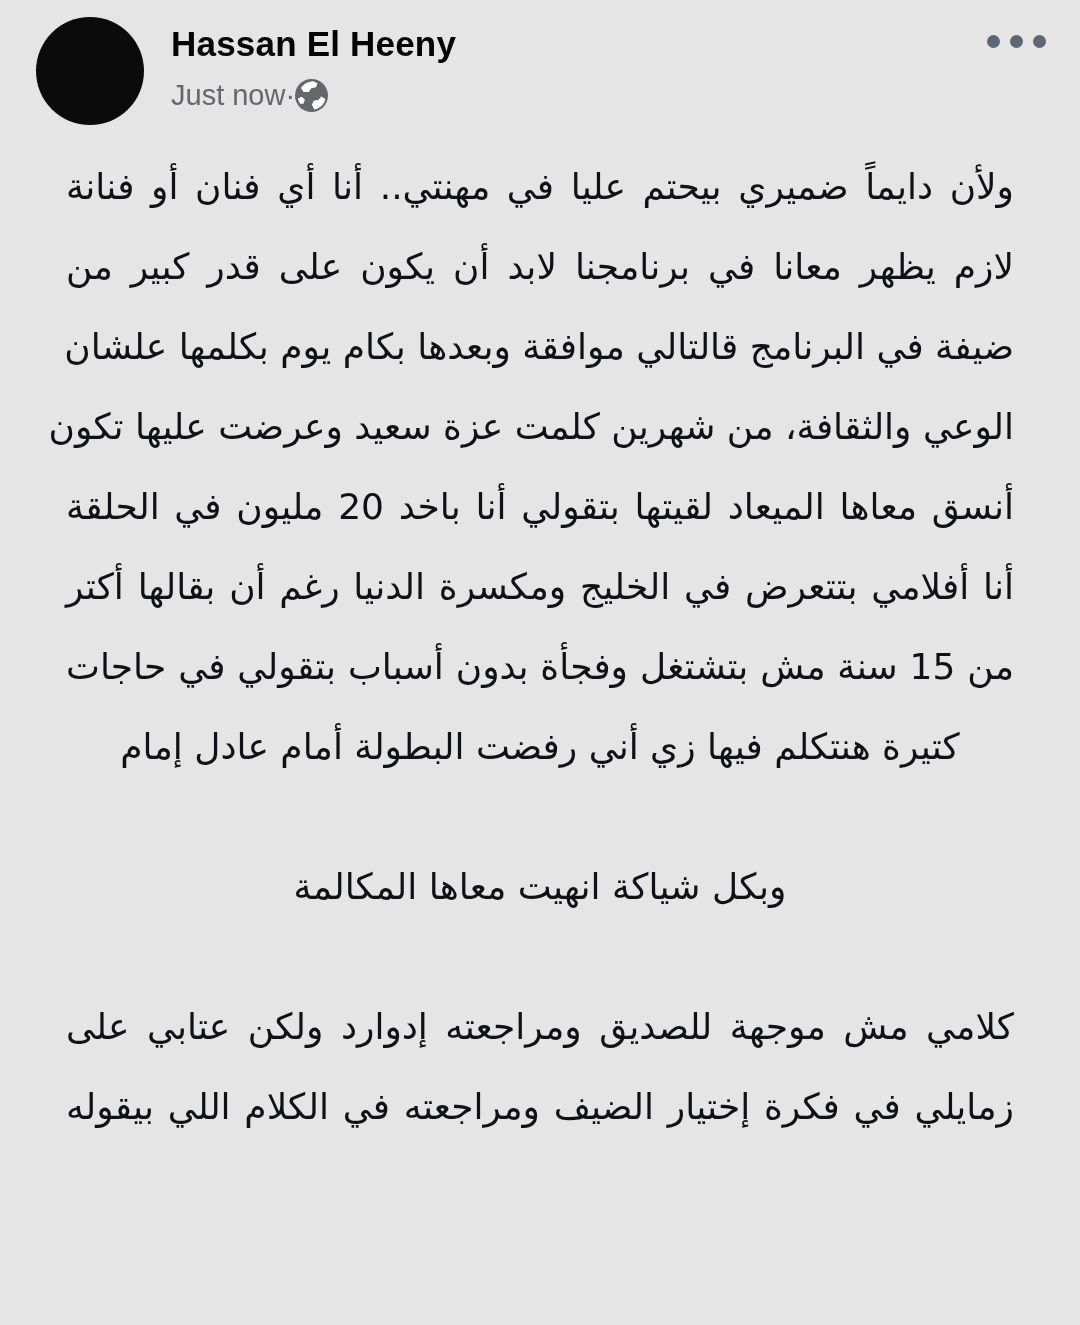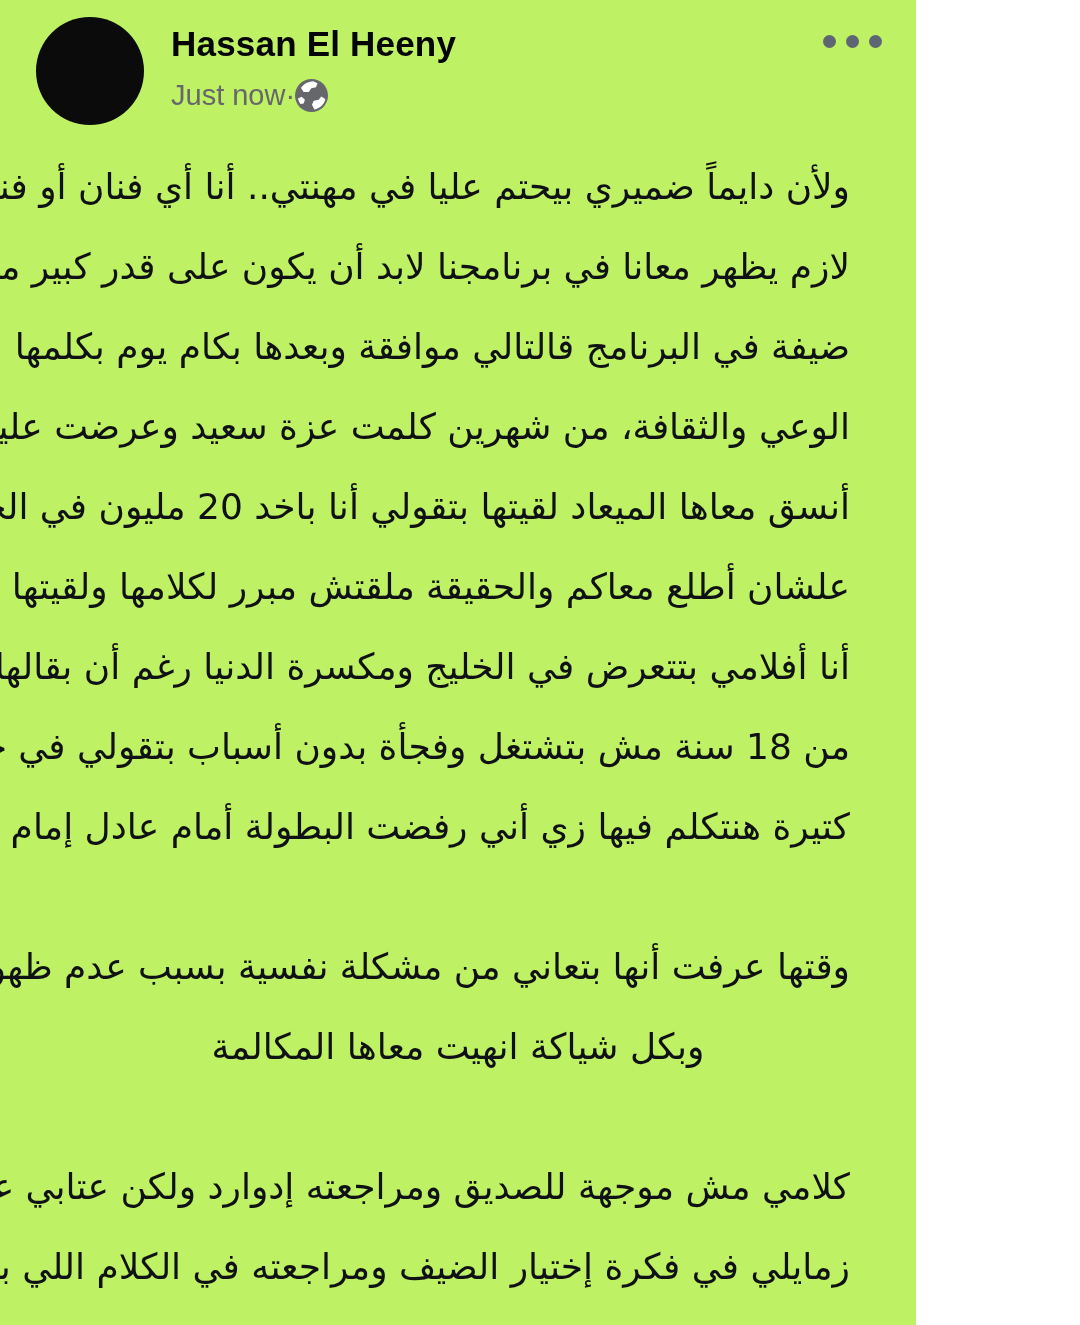--- a/index.html
+++ b/index.html
@@ -1,21 +1,21 @@
 <!DOCTYPE html>
 <html lang="en"><head>
 <meta charset="utf-8">
 <style>
   * { margin: 0; padding: 0; box-sizing: border-box; }
   html, body { background: #ffffff; }
   .screen {
     position: relative;
-    width: 916px;
+    width: 1080px;
     height: 1325px;
-    background: #bef264;
+    background: #e5e5e5;
     overflow: hidden;
     font-family: "Liberation Sans", sans-serif;
   }
   
   .header {
     display: flex;
     align-items: flex-start;
     padding: 17px 34px 0 36px;
   }
   .avatar {
@@ -108,28 +108,26 @@
     </div>
   </div>
 
   <div class="body" dir="rtl">
     <div class="para">
       <div class="line fill">ولأن دايماً ضميري بيحتم عليا في مهنتي.. أنا أي فنان أو فنانة</div>
       <div class="line fill">لازم يظهر معانا في برنامجنا لابد أن يكون على قدر كبير من</div>
       <div class="line fill">ضيفة في البرنامج قالتالي موافقة وبعدها بكام يوم بكلمها علشان</div>
       <div class="line fill">الوعي والثقافة، من شهرين كلمت عزة سعيد وعرضت عليها تكون</div>
       <div class="line fill">أنسق معاها الميعاد لقيتها بتقولي أنا باخد 20 مليون في الحلقة</div>
-      <div class="line fill">علشان أطلع معاكم والحقيقة ملقتش مبرر لكلامها ولقيتها بتقولي</div>
       <div class="line fill">أنا أفلامي بتتعرض في الخليج ومكسرة الدنيا رغم أن بقالها أكتر</div>
-      <div class="line fill">من 18 سنة مش بتشتغل وفجأة بدون أسباب بتقولي في حاجات</div>
+      <div class="line fill">من 15 سنة مش بتشتغل وفجأة بدون أسباب بتقولي في حاجات</div>
       <div class="line">كتيرة هنتكلم فيها زي أني رفضت البطولة أمام عادل إمام</div>
     </div>
 
     <div class="para">
-      <div class="line fill">وقتها عرفت أنها بتعاني من مشكلة نفسية بسبب عدم ظهورها</div>
       <div class="line">وبكل شياكة انهيت معاها المكالمة</div>
     </div>
 
     <div class="para">
       <div class="line fill">كلامي مش موجهة للصديق ومراجعته إدوارد ولكن عتابي على</div>
       <div class="line fill">زمايلي في فكرة إختيار الضيف ومراجعته في الكلام اللي بيقوله</div>
     </div>
   </div>
 
 </div>

